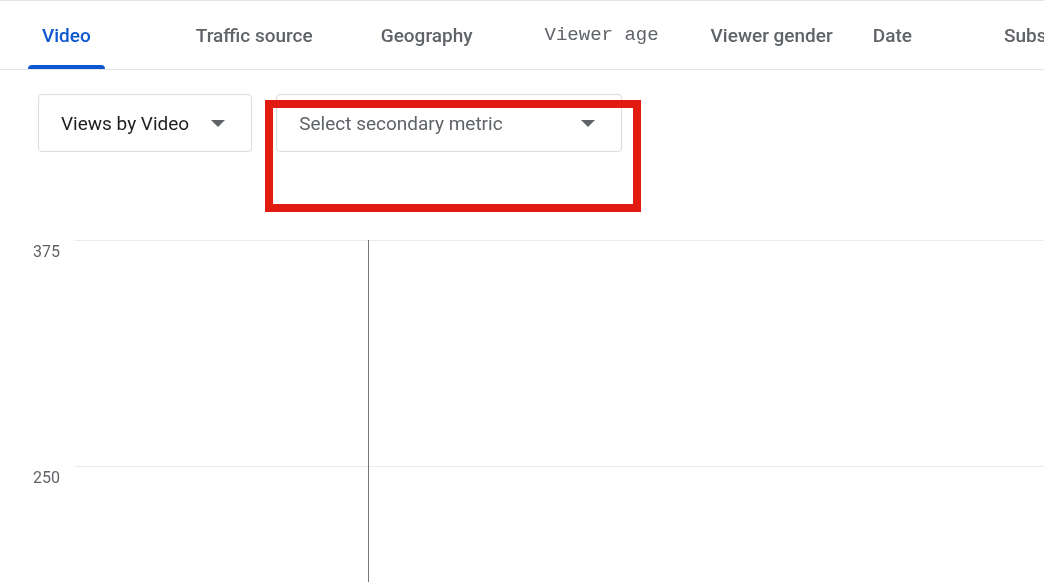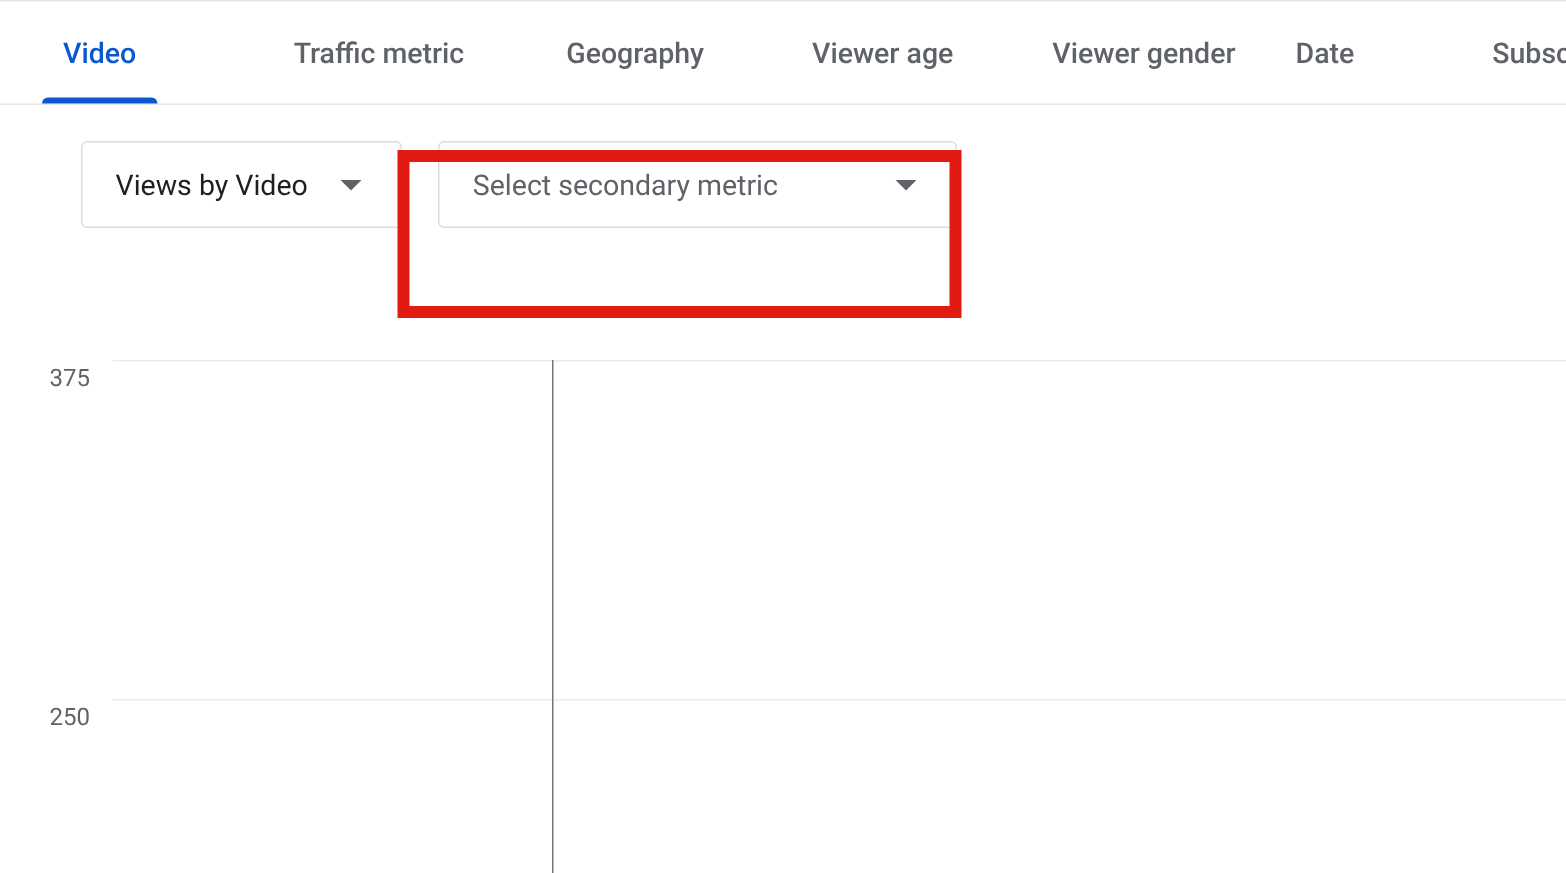--- a/index.html
+++ b/index.html
@@ -36,21 +36,20 @@
       left: -8px; right: -8px; bottom: -2px;
       height: 4px;
       background: #0b57d0;
       border-radius: 4px 4px 0 0;
     }
     .controls-row {
       display: flex;
       align-items: center;
       padding: 24px 0 24px 38px;
       gap: 24px;
-      margin-left: 16px;
     }
     .dd {
       border: 1px solid #dadce0;
       border-radius: 4px;
       height: 58px;
       padding: 0 26px 0 22px;
       display: flex;
       align-items: center;
       gap: 22px;
       background: #fff;
@@ -93,30 +92,30 @@
       width: 1px;
       background: #777;
       left: 368px;
       top: 240px;
       bottom: 0;
     }
     
     #t0 { margin-right: 93px; }
     #t1 { margin-right: 56px; }
     #t2 { margin-right: 60px; }
-    #t3 { margin-right: 54px; }
+    #t3 { margin-right: 40px; font-family: Liberation Mono, monospace; }
     #t4 { margin-right: 28px; }
     #t5 { margin-right: 80px; }
   </style>
 </head>
 <body>
 
 <div class="tab-bar">
   <div id="t0" class="tab active">Video</div>
-  <div id="t1" class="tab">Traffic metric</div>
+  <div id="t1" class="tab">Traffic source</div>
   <div id="t2" class="tab">Geography</div>
   <div id="t3" class="tab">Viewer age</div>
   <div id="t4" class="tab">Viewer gender</div>
   <div id="t5" class="tab">Date</div>
   <div id="t6" class="tab">Subscr</div>
 </div>
 
 <div class="controls-row">
   <div class="dd">
     <span class="label">Views by Video</span>

